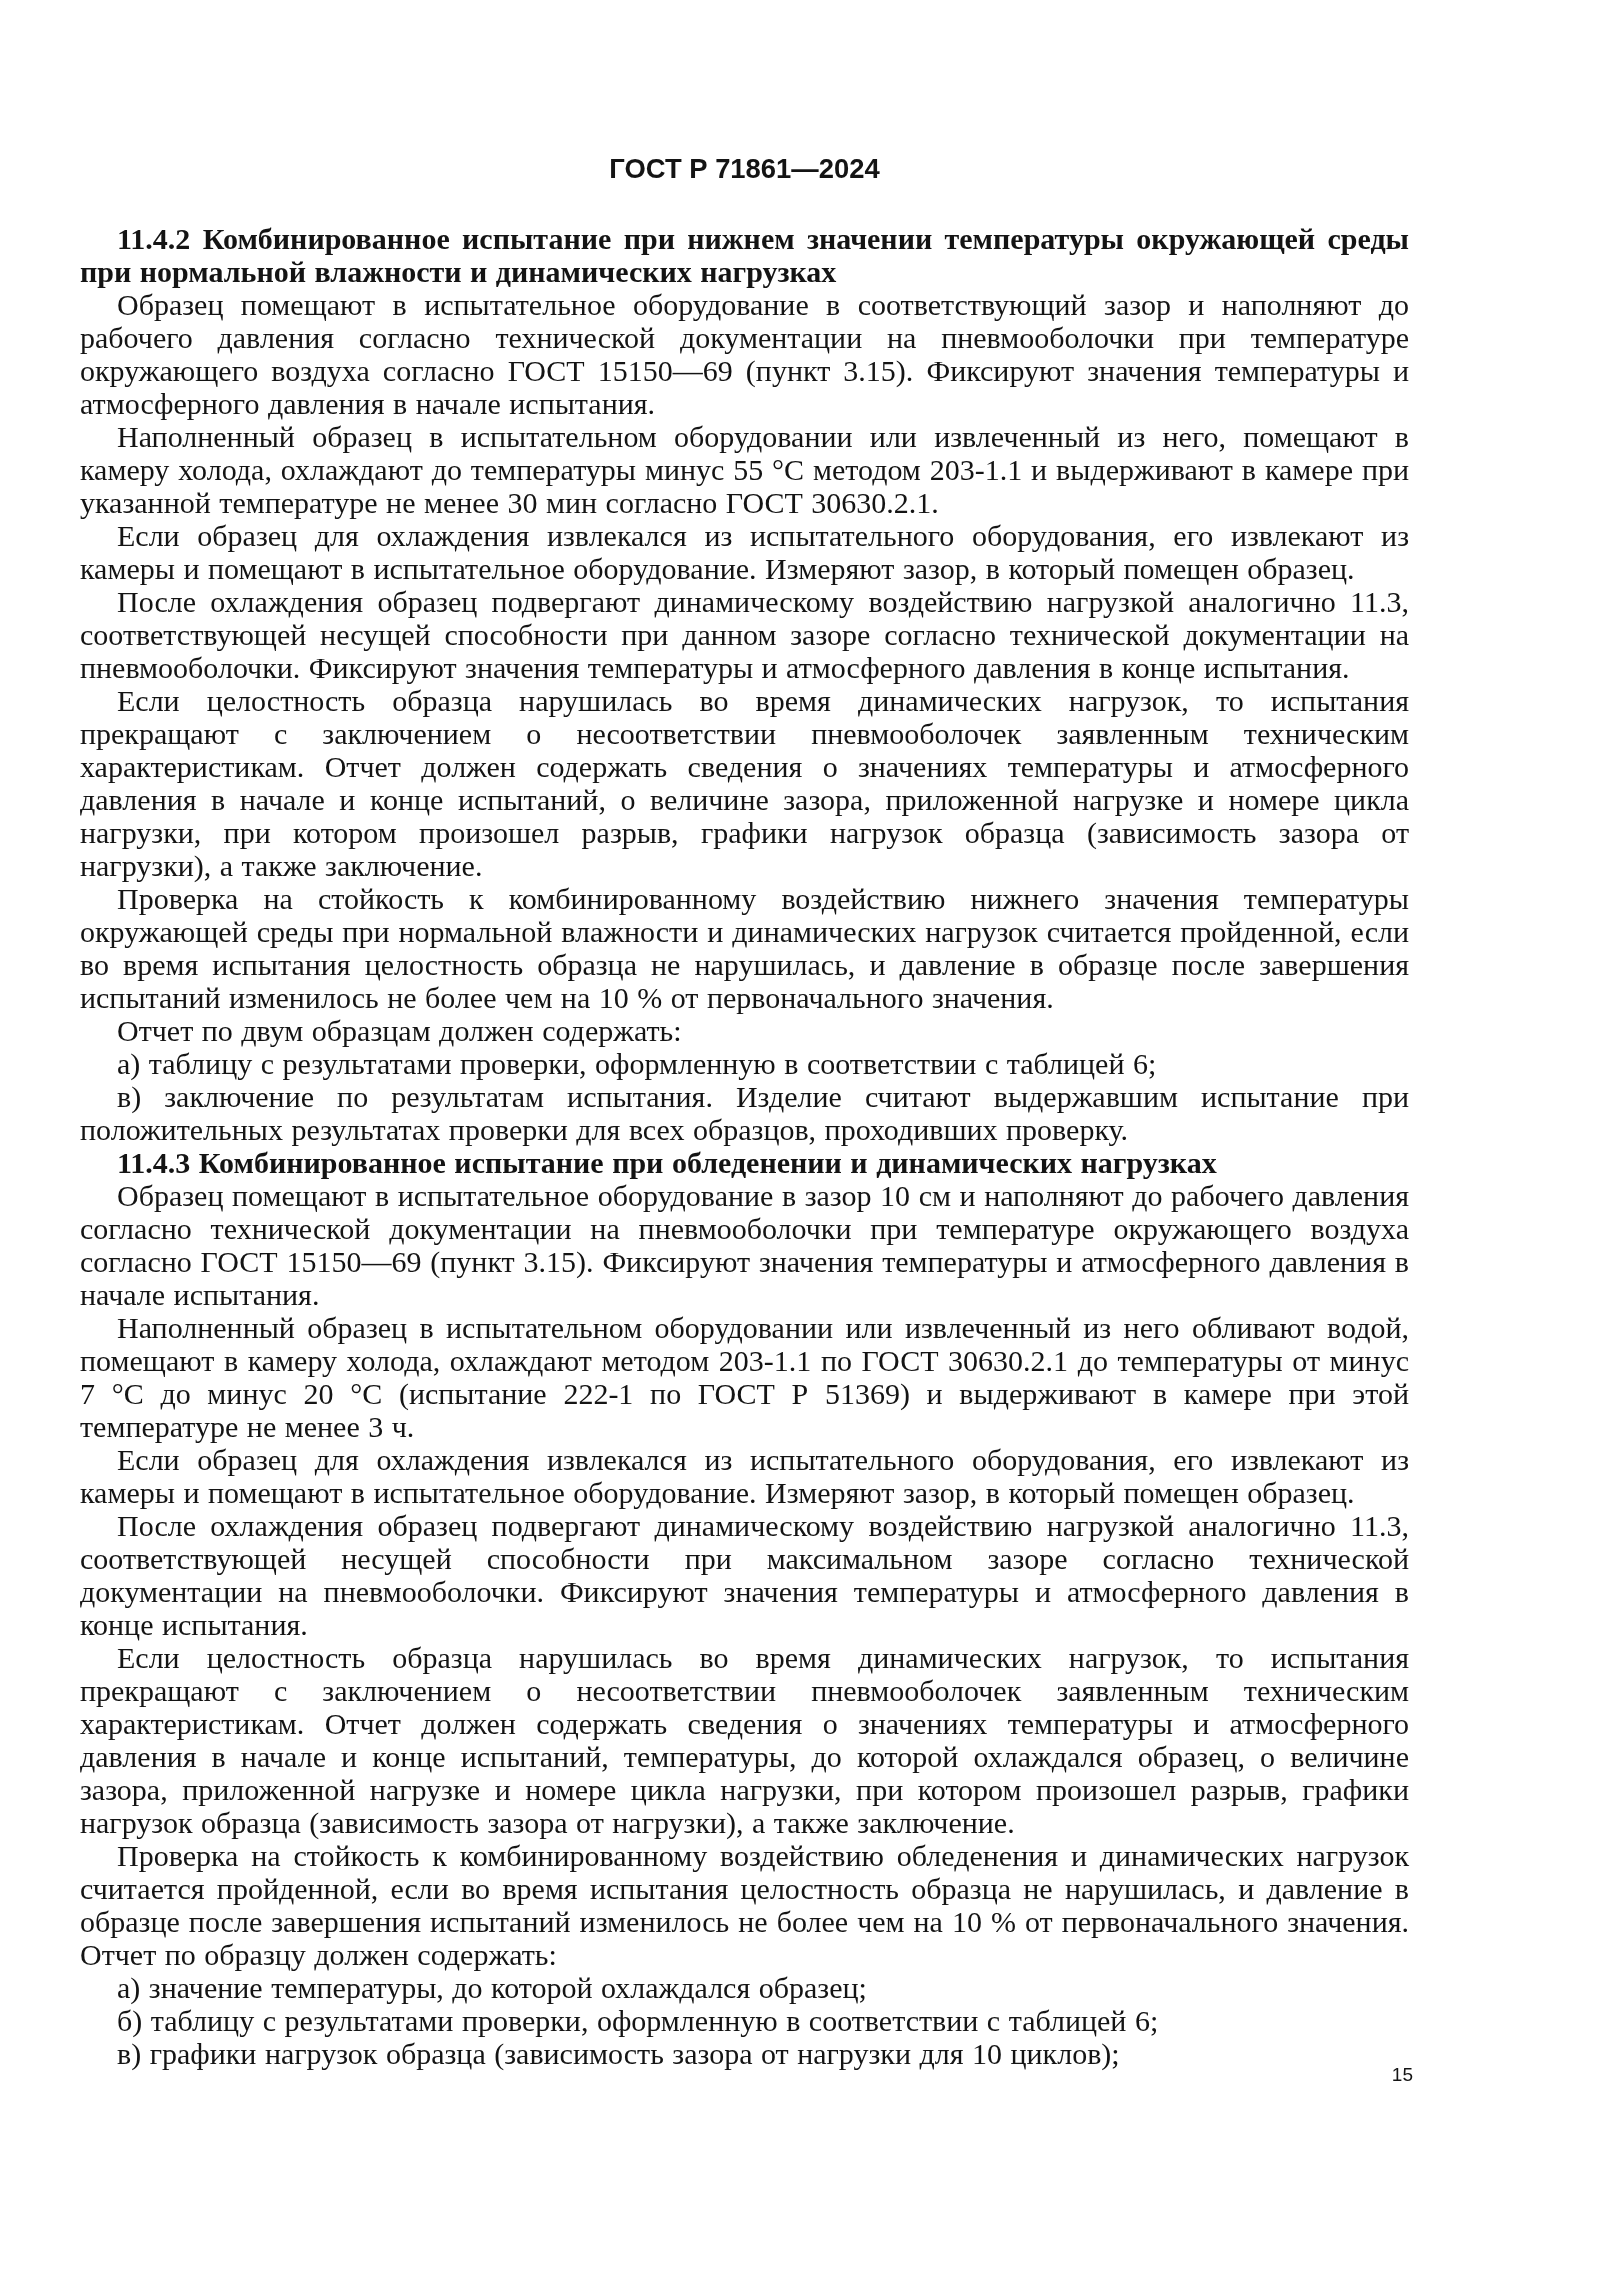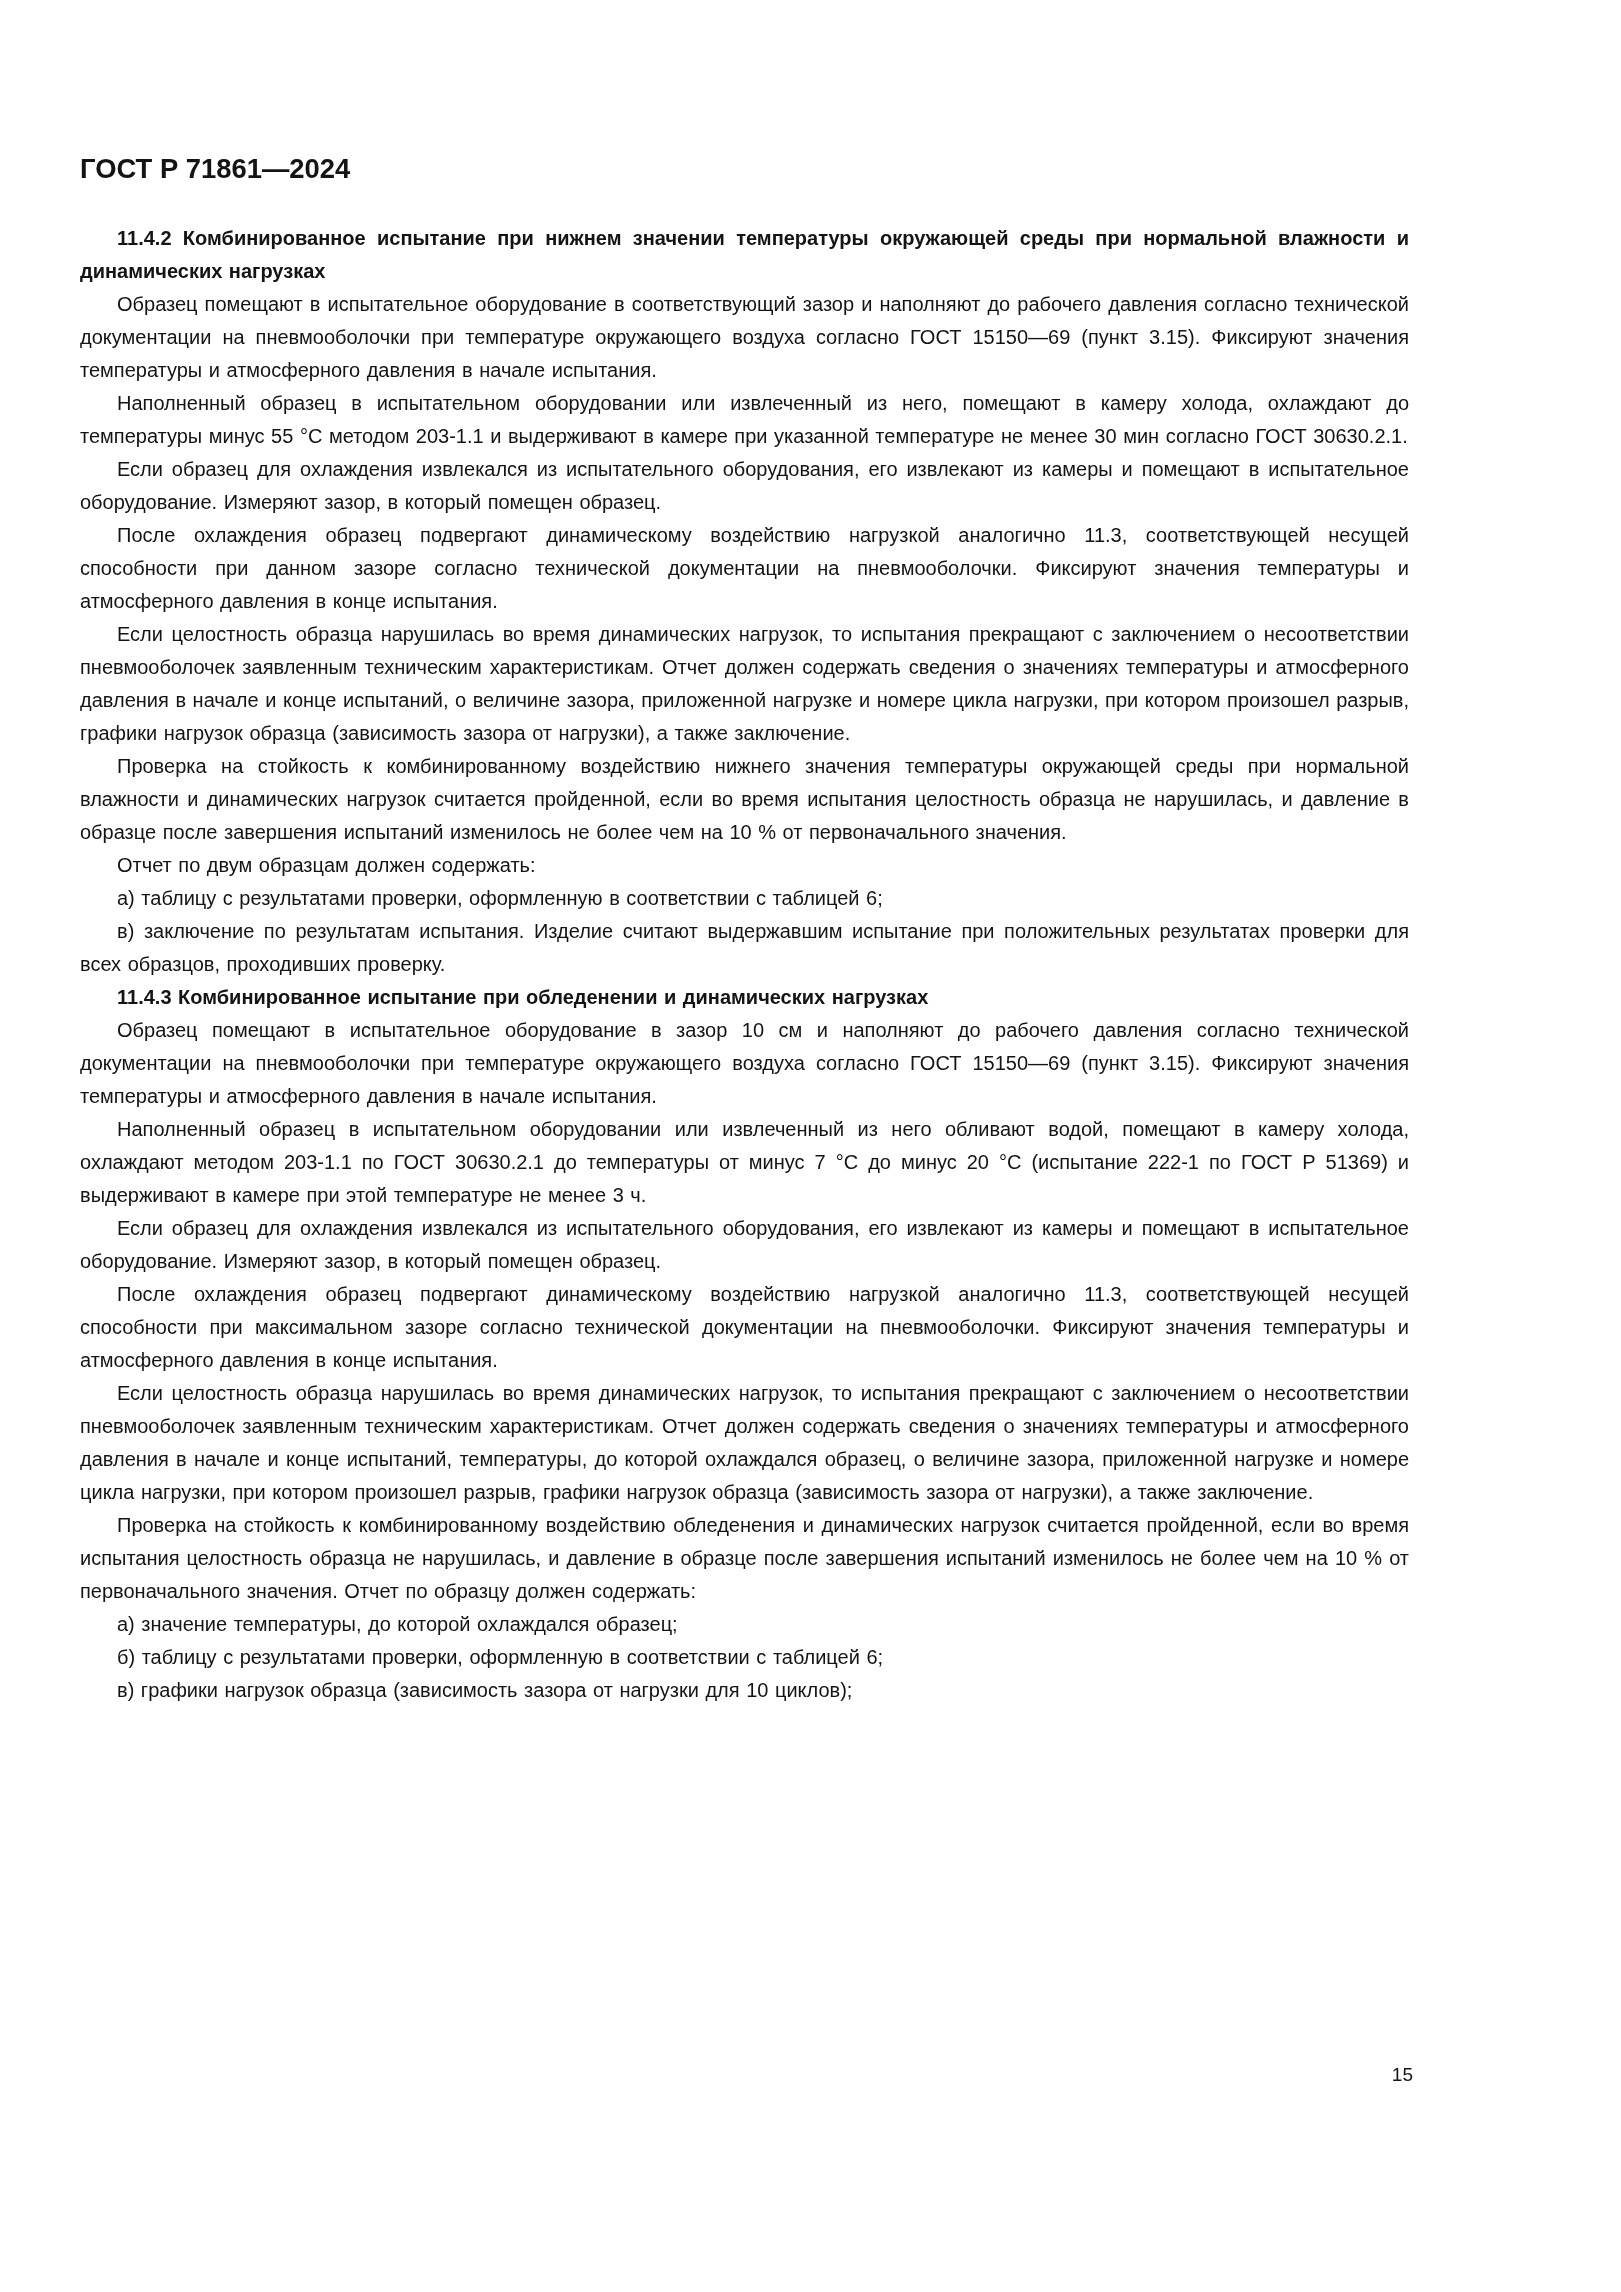--- a/index.html
+++ b/index.html
@@ -14,38 +14,39 @@
     background: #ffffff;
     font-family: "Liberation Sans", sans-serif;
     color: #141414;
     overflow: hidden;
   }
   .doc-header {
     position: absolute;
     top: 152px;
     left: 80px;
     width: 1329px;
-    text-align: left;
+    text-align: center;
     font-size: 27.4px;
     font-weight: 700;
     line-height: 33px;
   }
   .content {
     position: absolute;
     top: 222px;
     left: 80px;
     width: 1329px;
   }
   .content p {
     margin: 0;
-    font-size: 20px;
+    font-size: 30px;
     line-height: 33px;
     text-align: justify;
     text-indent: 37px;
     word-spacing: 1px;
+    font-family: Liberation Serif, serif;
   }
   .content p.b {
     font-weight: 700;
   }
   .page-number {
     position: absolute;
     top: 2058px;
     left: 80px;
     width: 1333px;
     text-align: right;

